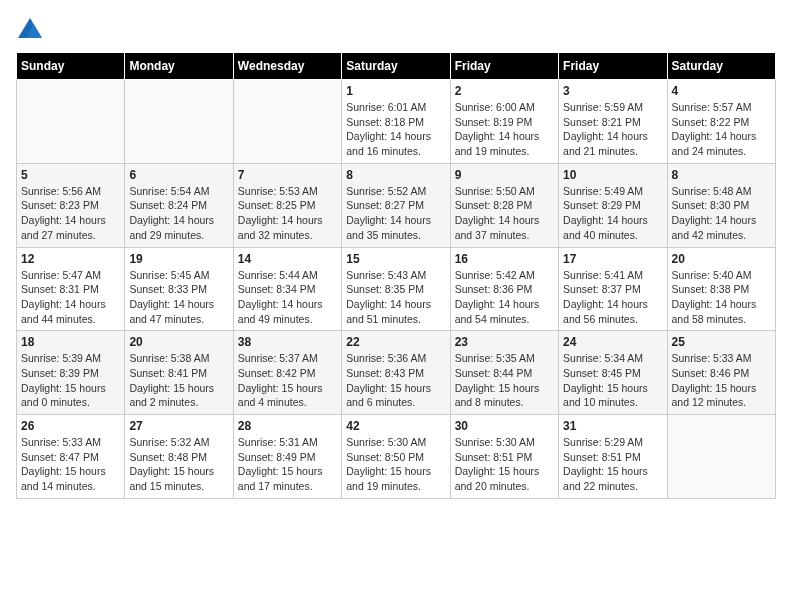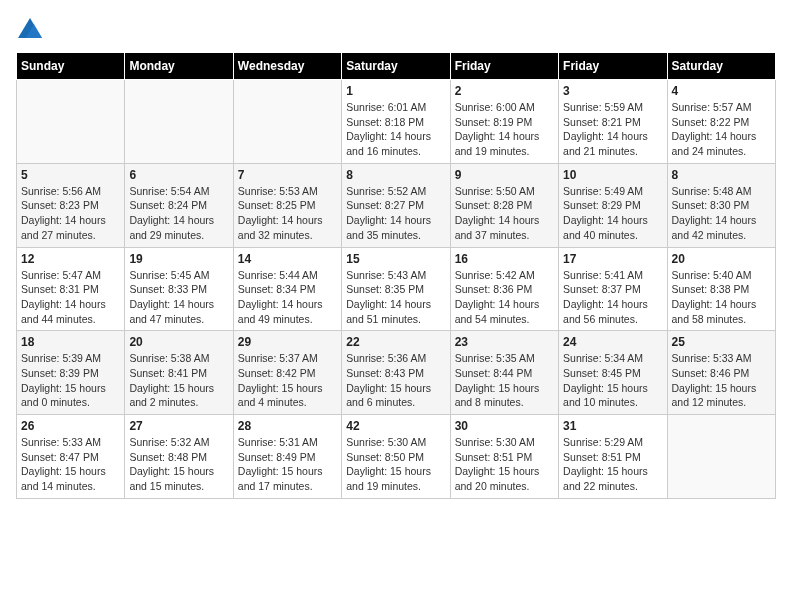--- a/index.html
+++ b/index.html
@@ -209,21 +209,21 @@
       <tr>
         <td>
           <span class="day-num">18</span>
           <div class="day-info">Sunrise: 5:39 AM<br>Sunset: 8:39 PM<br>Daylight: 15 hours<br>and 0 minutes.</div>
         </td>
         <td>
           <span class="day-num">20</span>
           <div class="day-info">Sunrise: 5:38 AM<br>Sunset: 8:41 PM<br>Daylight: 15 hours<br>and 2 minutes.</div>
         </td>
         <td>
-          <span class="day-num">29</span>
+          <span class="day-num">38</span>
           <div class="day-info">Sunrise: 5:37 AM<br>Sunset: 8:42 PM<br>Daylight: 15 hours<br>and 4 minutes.</div>
         </td>
         <td>
           <span class="day-num">22</span>
           <div class="day-info">Sunrise: 5:36 AM<br>Sunset: 8:43 PM<br>Daylight: 15 hours<br>and 6 minutes.</div>
         </td>
         <td>
           <span class="day-num">23</span>
           <div class="day-info">Sunrise: 5:35 AM<br>Sunset: 8:44 PM<br>Daylight: 15 hours<br>and 8 minutes.</div>
         </td>

